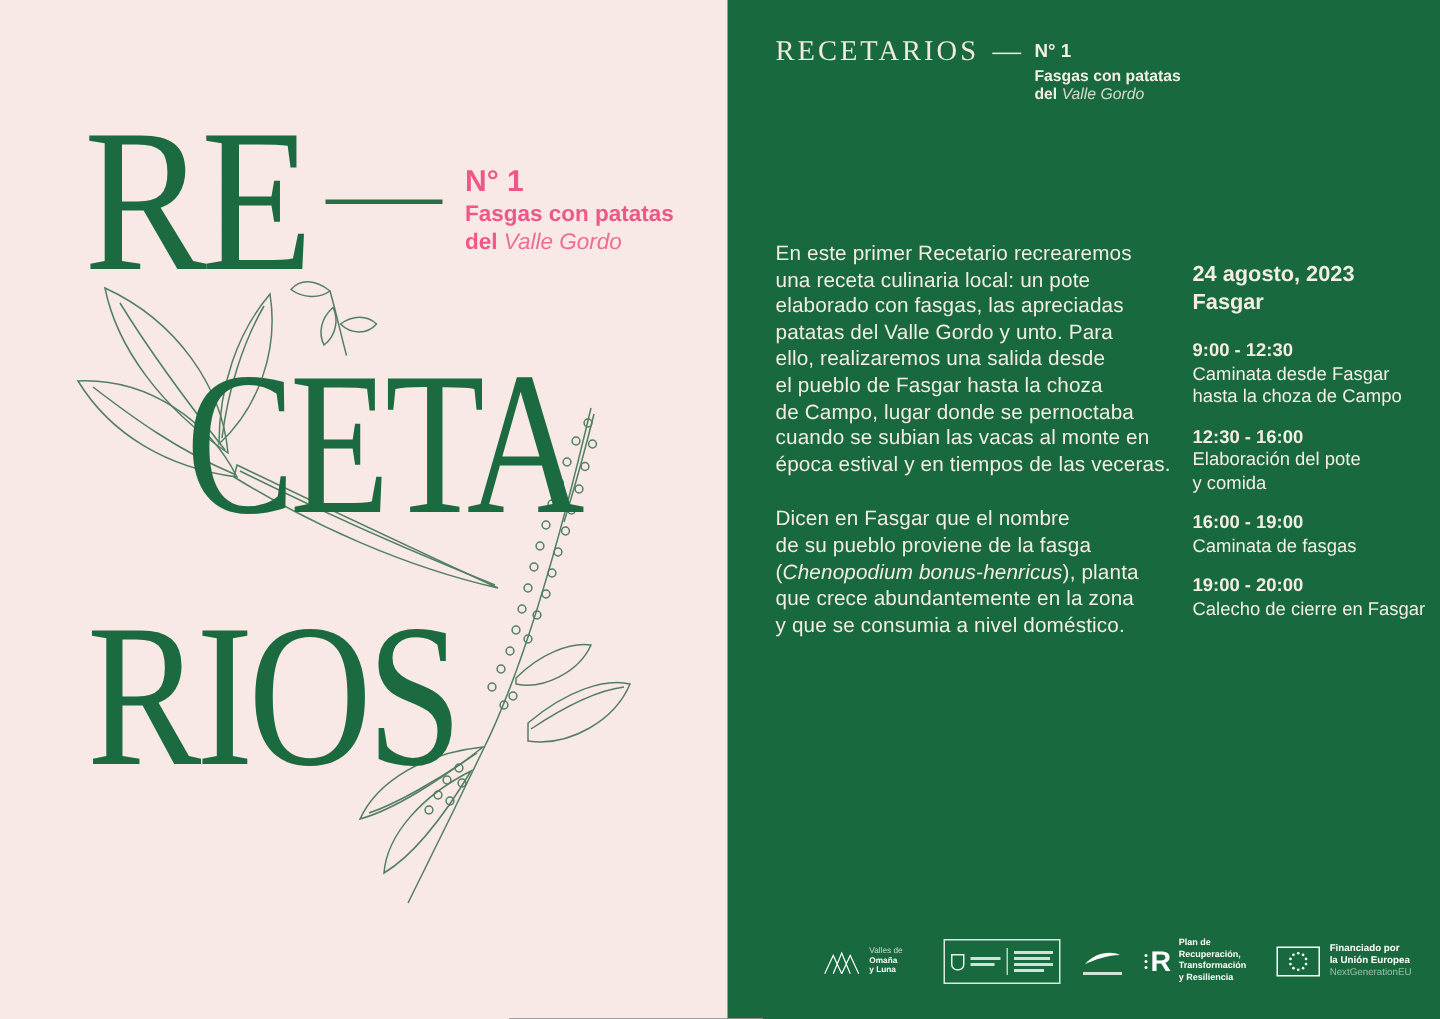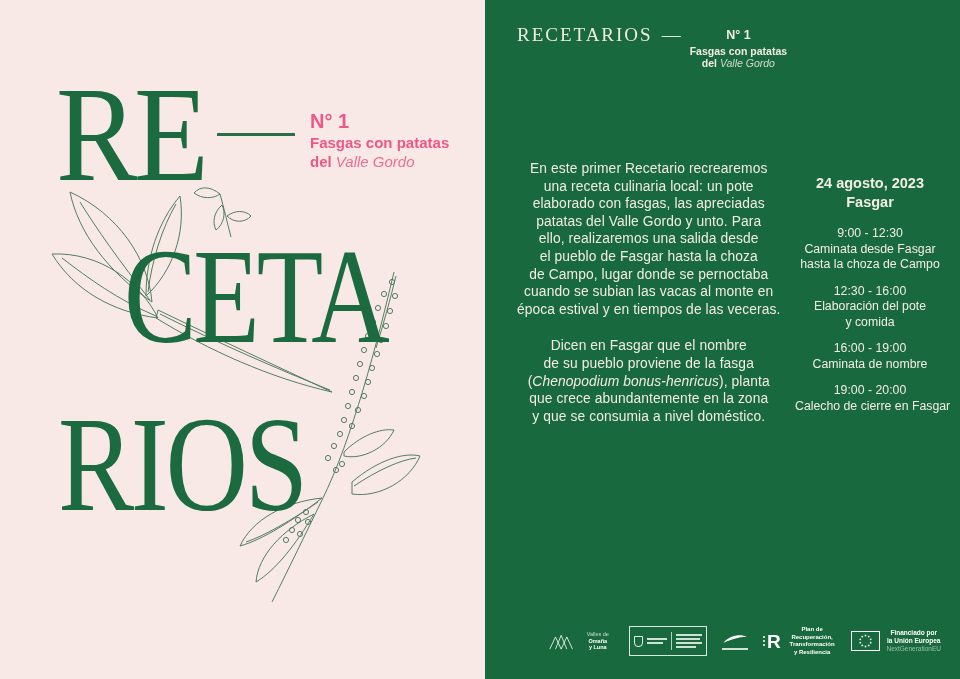--- a/index.html
+++ b/index.html
@@ -15,39 +15,39 @@
   .ceta{left:124px;top:228px;transform:scaleX(.80);}
   .rios{left:58px;top:396px;transform:scaleX(.84);}
   .title-rule{position:absolute;left:217px;top:133px;width:78px;height:3px;background:#2b6e45;z-index:2;}
   .issue{position:absolute;left:310px;top:109px;z-index:2;color:#ee5788;}
   .issue-no{font-size:20px;font-weight:bold;line-height:24px;}
   .issue-sub{font-size:15px;font-weight:bold;line-height:19px;}
   .issue-sub2{font-size:15px;line-height:19px;}
   .issue-sub2 .b{font-weight:bold;}
   .issue-sub2 .i{font-style:italic;opacity:.85;}
   
-  .panel-right{position:absolute;left:485px;top:0;width:475px;height:679px;background:#18693d;color:#f3ede3;text-align:center;}
+  .panel-right{position:absolute;left:485px;top:0;width:475px;height:679px;background:#18693d;color:#f3ede3;}
   .hdr{position:absolute;left:32px;top:24px;display:flex;align-items:flex-start;}
   .hdr-brand{font-family:"Liberation Serif","DejaVu Serif",serif;font-size:19px;letter-spacing:2px;
     line-height:22px;color:#f1eade;}
   .hdr-dash{font-family:"Liberation Serif",serif;font-size:19px;margin:0 9px;color:#f1eade;line-height:22px;}
   .hdr-issue{margin-top:1px;}
   .hdr-no{font-size:12.5px;font-weight:bold;line-height:14px;}
   .hdr-sub{font-size:10.5px;font-weight:bold;line-height:12px;margin-top:2px;}
   .hdr-sub2{font-size:10.5px;line-height:12px;}
   .hdr-sub2 .b{font-weight:bold;}
   .hdr-sub2 .i{font-style:italic;opacity:.85;}
   .body-col{position:absolute;left:32px;top:160px;font-size:13.8px;line-height:17.6px;
     letter-spacing:.1px;color:#f2ece2;}
   .body-col p{margin:0 0 19px;white-space:pre;}
   .body-col .it{font-style:italic;}
   .agenda{position:absolute;left:310px;top:174px;width:150px;}
   .agenda-date{font-size:14.5px;font-weight:bold;line-height:19px;margin-bottom:14px;white-space:pre;}
   .agenda-item{margin-bottom:11px;font-size:12.3px;line-height:15.5px;}
-  .agenda-time{font-weight:normal;}
+  .agenda-time{font-weight:bold;}
   .agenda-desc{white-space:pre;}
   .agenda-note{white-space:pre;opacity:.78;}
   
   .footer{position:absolute;left:64px;top:622px;width:392px;height:38px;display:flex;
     align-items:center;gap:13px;}
   .lg{display:flex;align-items:center;}
   .bio-text{font-size:5.5px;line-height:6.5px;color:#fff;margin-left:3px;}
   .bio-text .lt{opacity:.75;font-weight:normal;}
   .bio-text b{font-weight:bold;}
   .govbox{border:1px solid rgba(255,255,255,.85);height:24px;padding:2px 4px;display:flex;
@@ -190,21 +190,21 @@
       </div>
 
       <div class="agenda-item">
         <div class="agenda-time">12:30 - 16:00</div>
         <div class="agenda-desc">Elaboración del pote
 y comida</div>
       </div>
 
       <div class="agenda-item">
         <div class="agenda-time">16:00 - 19:00</div>
-        <div class="agenda-desc">Caminata de nombre</div>
+        <div class="agenda-desc">Caminata de fasgas</div>
       </div>
 
       <div class="agenda-item">
         <div class="agenda-time">19:00 - 20:00</div>
         <div class="agenda-desc">Calecho de cierre en Fasgar</div>
       </div>
     </aside>
 
     <footer class="footer">
 

